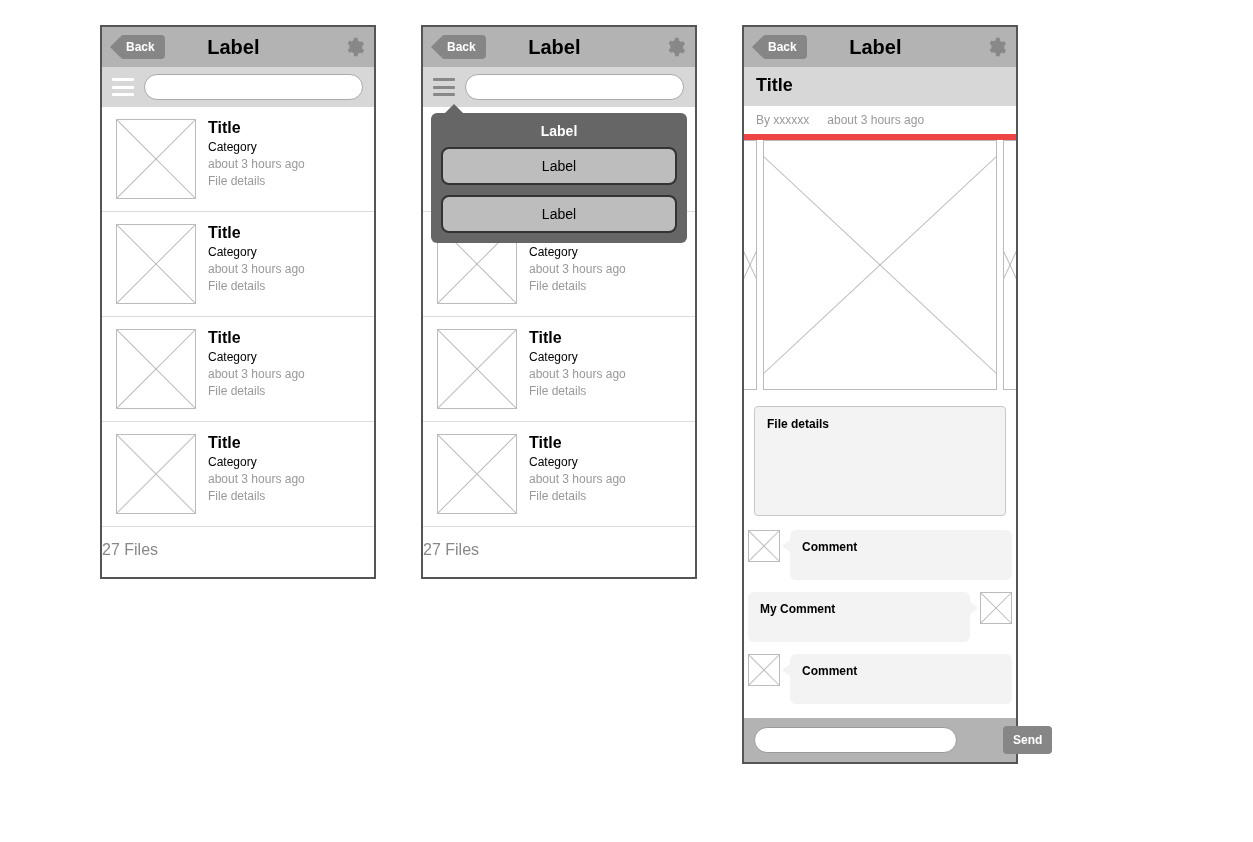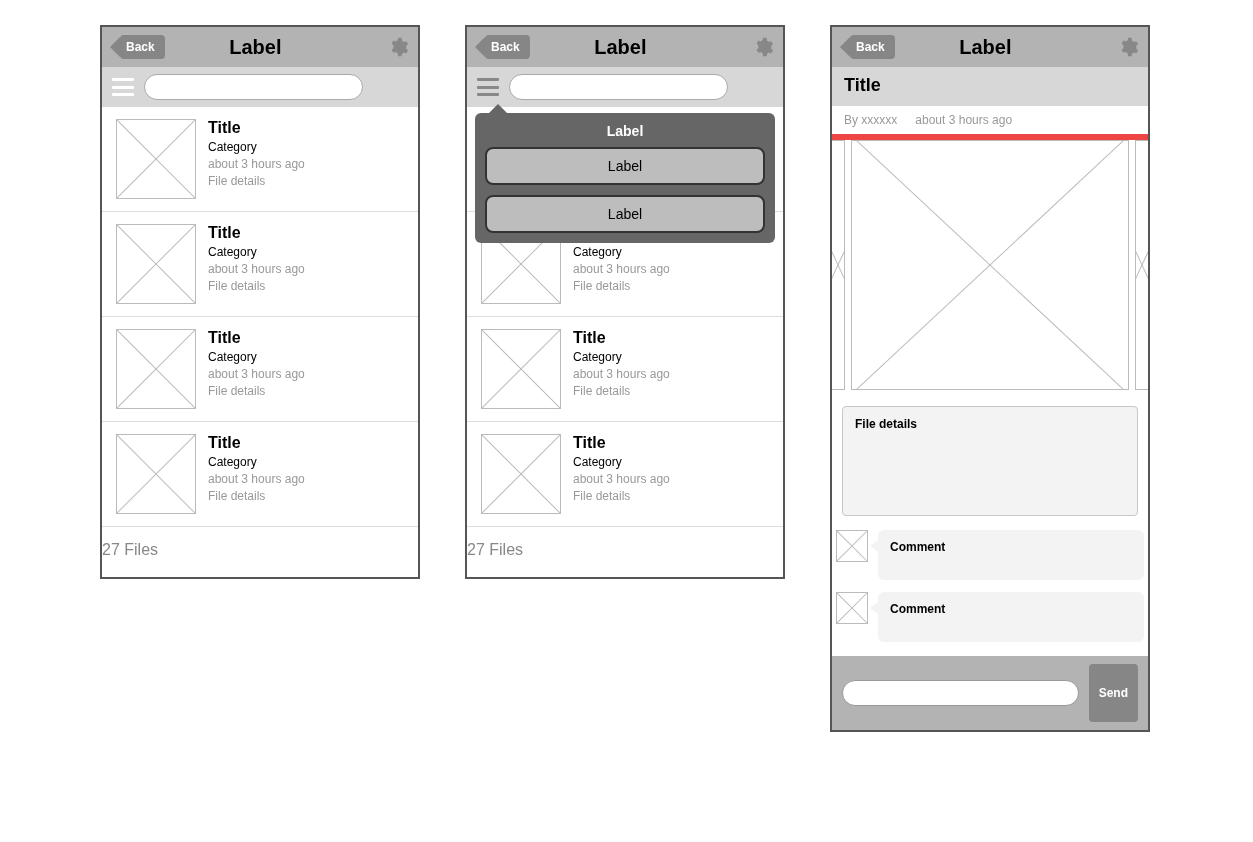--- a/index.html
+++ b/index.html
@@ -5,21 +5,21 @@
   * { box-sizing: border-box; margin: 0; padding: 0; }
   body {
     font-family: -apple-system, BlinkMacSystemFont, "Segoe UI", Arial, sans-serif;
     background: #fff;
     padding: 25px 0 0 100px;
     display: flex;
     gap: 45px;
     align-items: flex-start;
   }
   .phone {
-    width: 320px;
+    width: 276px;
     border: 2px solid #555;
     background: #fff;
     position: relative;
   }
   
   .topbar {
     height: 40px;
     background: #b3b3b3;
     display: flex;
     align-items: center;
@@ -246,22 +246,22 @@
     padding:8px 10px;
     display:flex;gap:10px;align-items:center;
     margin-top:6px;
   }
   .msg-input{
     flex:1;height:26px;border-radius:13px;border:1px solid #999;
     background:#fff;padding:0 12px;
   }
   .send-btn{
     background:#868686;color:#fff;border:none;
-    border-radius:4px;padding:22px 10px;
-    font-size:12px;font-weight:bold;
+    border-radius:4px;padding:7px 10px;
+    font-size:12px;font-weight:bold;margin-left:36px;
   }
   .frame2-hamburger span{background:#888;}
 </style>
 </head>
 <body>
 
 <div class="phone">
   <div class="topbar">
     <button class="back-btn">Back</button>
     <div class="topbar-title">Label</div>
@@ -416,20 +416,24 @@
     <div class="hero-side left"></div>
     <div class="hero-main"></div>
     <div class="hero-side right"></div>
   </div>
   <div class="details-box">File details</div>
 
   <div class="comment-row">
     <div class="avatar"></div>
     <div class="bubble left">Comment</div>
   </div>
+  <div class="comment-row mine">
+    <div class="avatar"></div>
+    <div class="bubble right">My Comment</div>
+  </div>
   <div class="comment-row">
     <div class="avatar"></div>
     <div class="bubble left">Comment</div>
   </div>
 
   <div class="inputbar">
     <input class="msg-input" placeholder="" style="">
     <button class="send-btn">Send</button>
   </div>
 </div>

